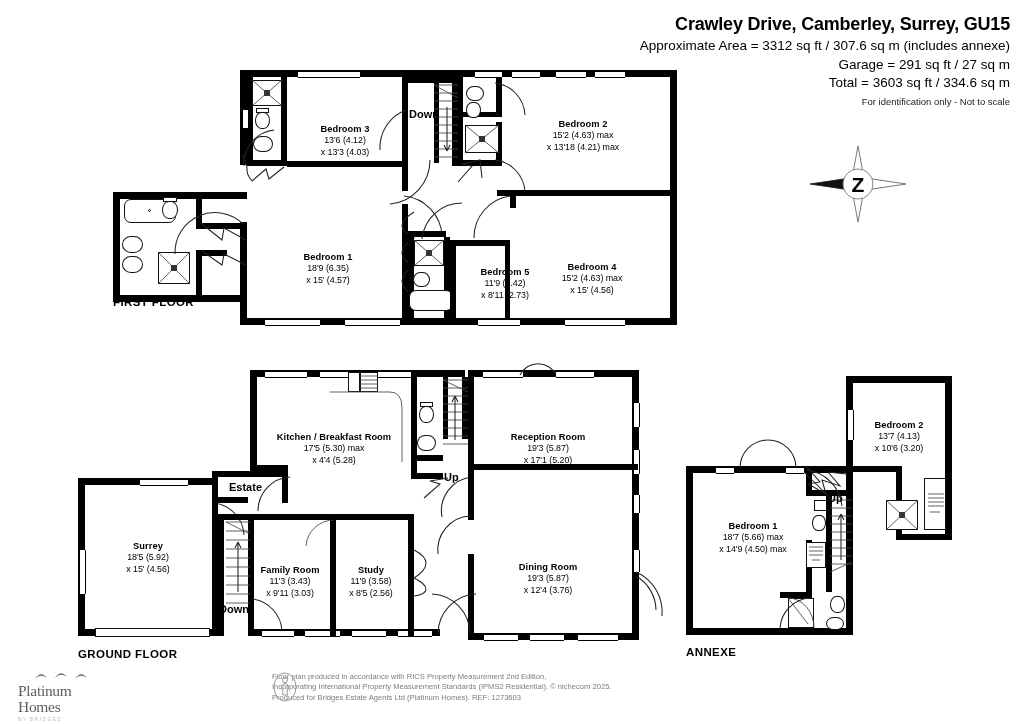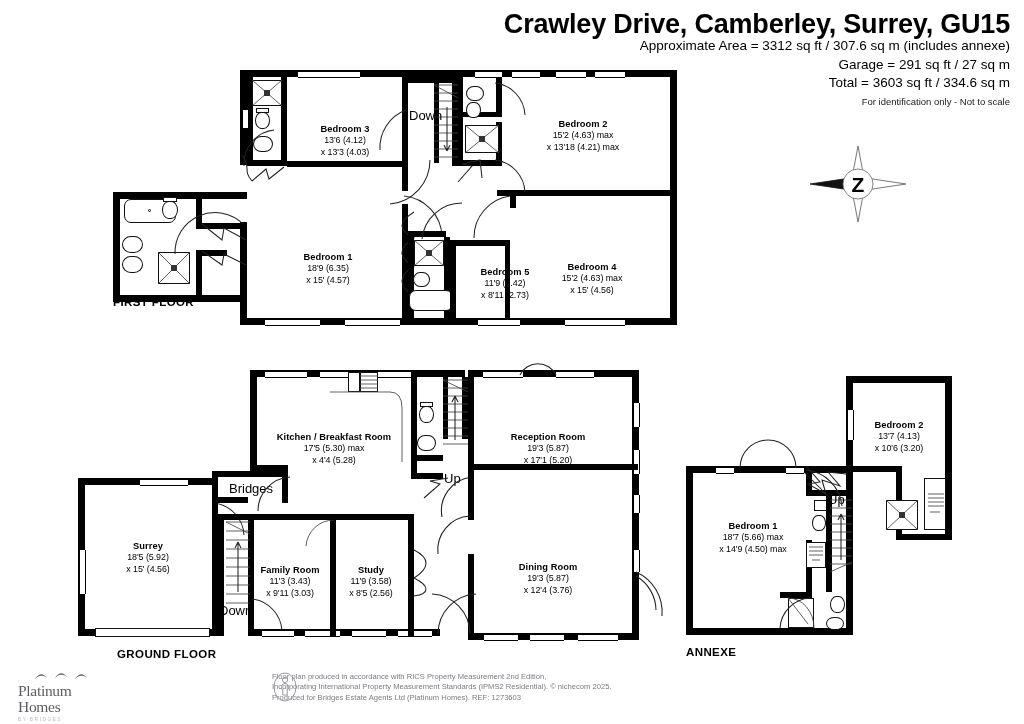--- a/index.html
+++ b/index.html
@@ -2,33 +2,33 @@
 <html><head>
 <meta charset="utf-8">
 <style>
   html,body{margin:0;padding:0;background:#ffffff;}
   body{width:1024px;height:724px;position:relative;overflow:hidden;
        font-family:"Liberation Sans", sans-serif;color:#000;}
   .abs{position:absolute;}
 
   
   #header{position:absolute;right:14px;top:12px;text-align:right;}
-  #title{font-size:27px;font-weight:bold;letter-spacing:-0.2px;line-height:24px;}
+  #title{font-size:18px;font-weight:bold;letter-spacing:-0.2px;line-height:24px;}
   .area-line{font-size:13.5px;line-height:17.5px;margin-top:1px;}
   #ident{font-size:9.5px;color:#1a1a1a;margin-top:4px;line-height:12px;}
 
   
   .floor-label{font-size:11.5px;font-weight:bold;letter-spacing:0.4px;}
 
   
   .room{position:absolute;text-align:center;line-height:11.4px;
         transform:translateX(-50%);white-space:nowrap;}
   .room .rn{font-size:9.3px;font-weight:bold;letter-spacing:0.05px;}
   .room .rd{font-size:8.9px;letter-spacing:-0.05px;}
-  .tiny{position:absolute;font-size:13px;font-weight:normal;white-space:nowrap;}
+  .tiny{position:absolute;font-size:11px;font-weight:bold;white-space:nowrap;}
 
   
   .w{position:absolute;background:#000;}
   .win{position:absolute;background:#fff;border-top:1.3px solid #000;border-bottom:1.3px solid #000;}
   .winv{position:absolute;background:#fff;border-left:1.3px solid #000;border-right:1.3px solid #000;}
   .fix{position:absolute;border:1.1px solid #111;background:#fff;box-sizing:border-box;}
   .fixr{position:absolute;border:1.1px solid #111;background:#fff;box-sizing:border-box;border-radius:50%;}
   .fixo{position:absolute;border:1.1px solid #111;background:#fff;box-sizing:border-box;border-radius:44%/52%;}
   svg{position:absolute;overflow:visible;}
   .dl{stroke:#222;stroke-width:1.05;fill:none;}
@@ -264,21 +264,21 @@
       <path class="dlt" d="M0,2 L18,2 M0,6 L18,6 M0,10 L18,10 M0,14 L18,14"></path>
     </svg>
   <svg style="left:330px;top:392px;" width="84" height="70">
       <path class="dlt" d="M0,0 L60,0 Q72,0 72,16 L72,70"></path>
     </svg>
 
   <div class="w" style="left:212px;top:471px;width:76px;height:6px;"></div>
   <div class="w" style="left:212px;top:471px;width:6px;height:32px;"></div>
   <div class="w" style="left:212px;top:497px;width:36px;height:6px;"></div>
   <div class="w" style="left:282px;top:471px;width:6px;height:32px;"></div>
-  <div class="tiny" style="left:229px;top:481px;">Bridges</div>
+  <div class="tiny" style="left:229px;top:481px;">Estate</div>
   <svg style="left:214px;top:503px;" width="34" height="36">
       <path class="dl" d="M0,0 A34,34 0 0 1 30,32"></path>
     </svg>
   <svg style="left:258px;top:477px;" width="34" height="40">
       <path class="dl" d="M32,0 A34,34 0 0 0 0,34"></path>
     </svg>
 
   <div class="w" style="left:78px;top:478px;width:140px;height:7px;"></div>
   <div class="win" style="left:140px;top:479px;width:48px;height:5px;"></div>
   <div class="w" style="left:78px;top:478px;width:7px;height:158px;"></div>
@@ -366,21 +366,21 @@
     </svg>
   <svg style="left:430px;top:592px;" width="42" height="44">
       <path class="dl" d="M40,42 A40,40 0 0 0 2,2"></path>
     </svg>
 
   <svg style="left:636px;top:572px;" width="42" height="52">
       <path class="dl" d="M0,0 A44,44 0 0 1 26,44"></path>
       <path class="dl" d="M0,4 A40,40 0 0 1 20,38"></path>
     </svg>
 
-  <div class="floor-label" style="position:absolute;left:78px;top:648px;margin-left:39px;">GROUND FLOOR</div>
+  <div class="floor-label" style="position:absolute;left:78px;top:648px;">GROUND FLOOR</div>
 
   <div class="room" style="left:334px;top:432px;">
     <div class="rn">Kitchen / Breakfast Room</div>
     <div class="rd">17'5 (5.30) max</div>
     <div class="rd">x 4'4 (5.28)</div>
   </div>
   <div class="room" style="left:548px;top:432px;">
     <div class="rn">Reception Room</div>
     <div class="rd">19'3 (5.87)</div>
     <div class="rd">x 17'1 (5.20)</div>

